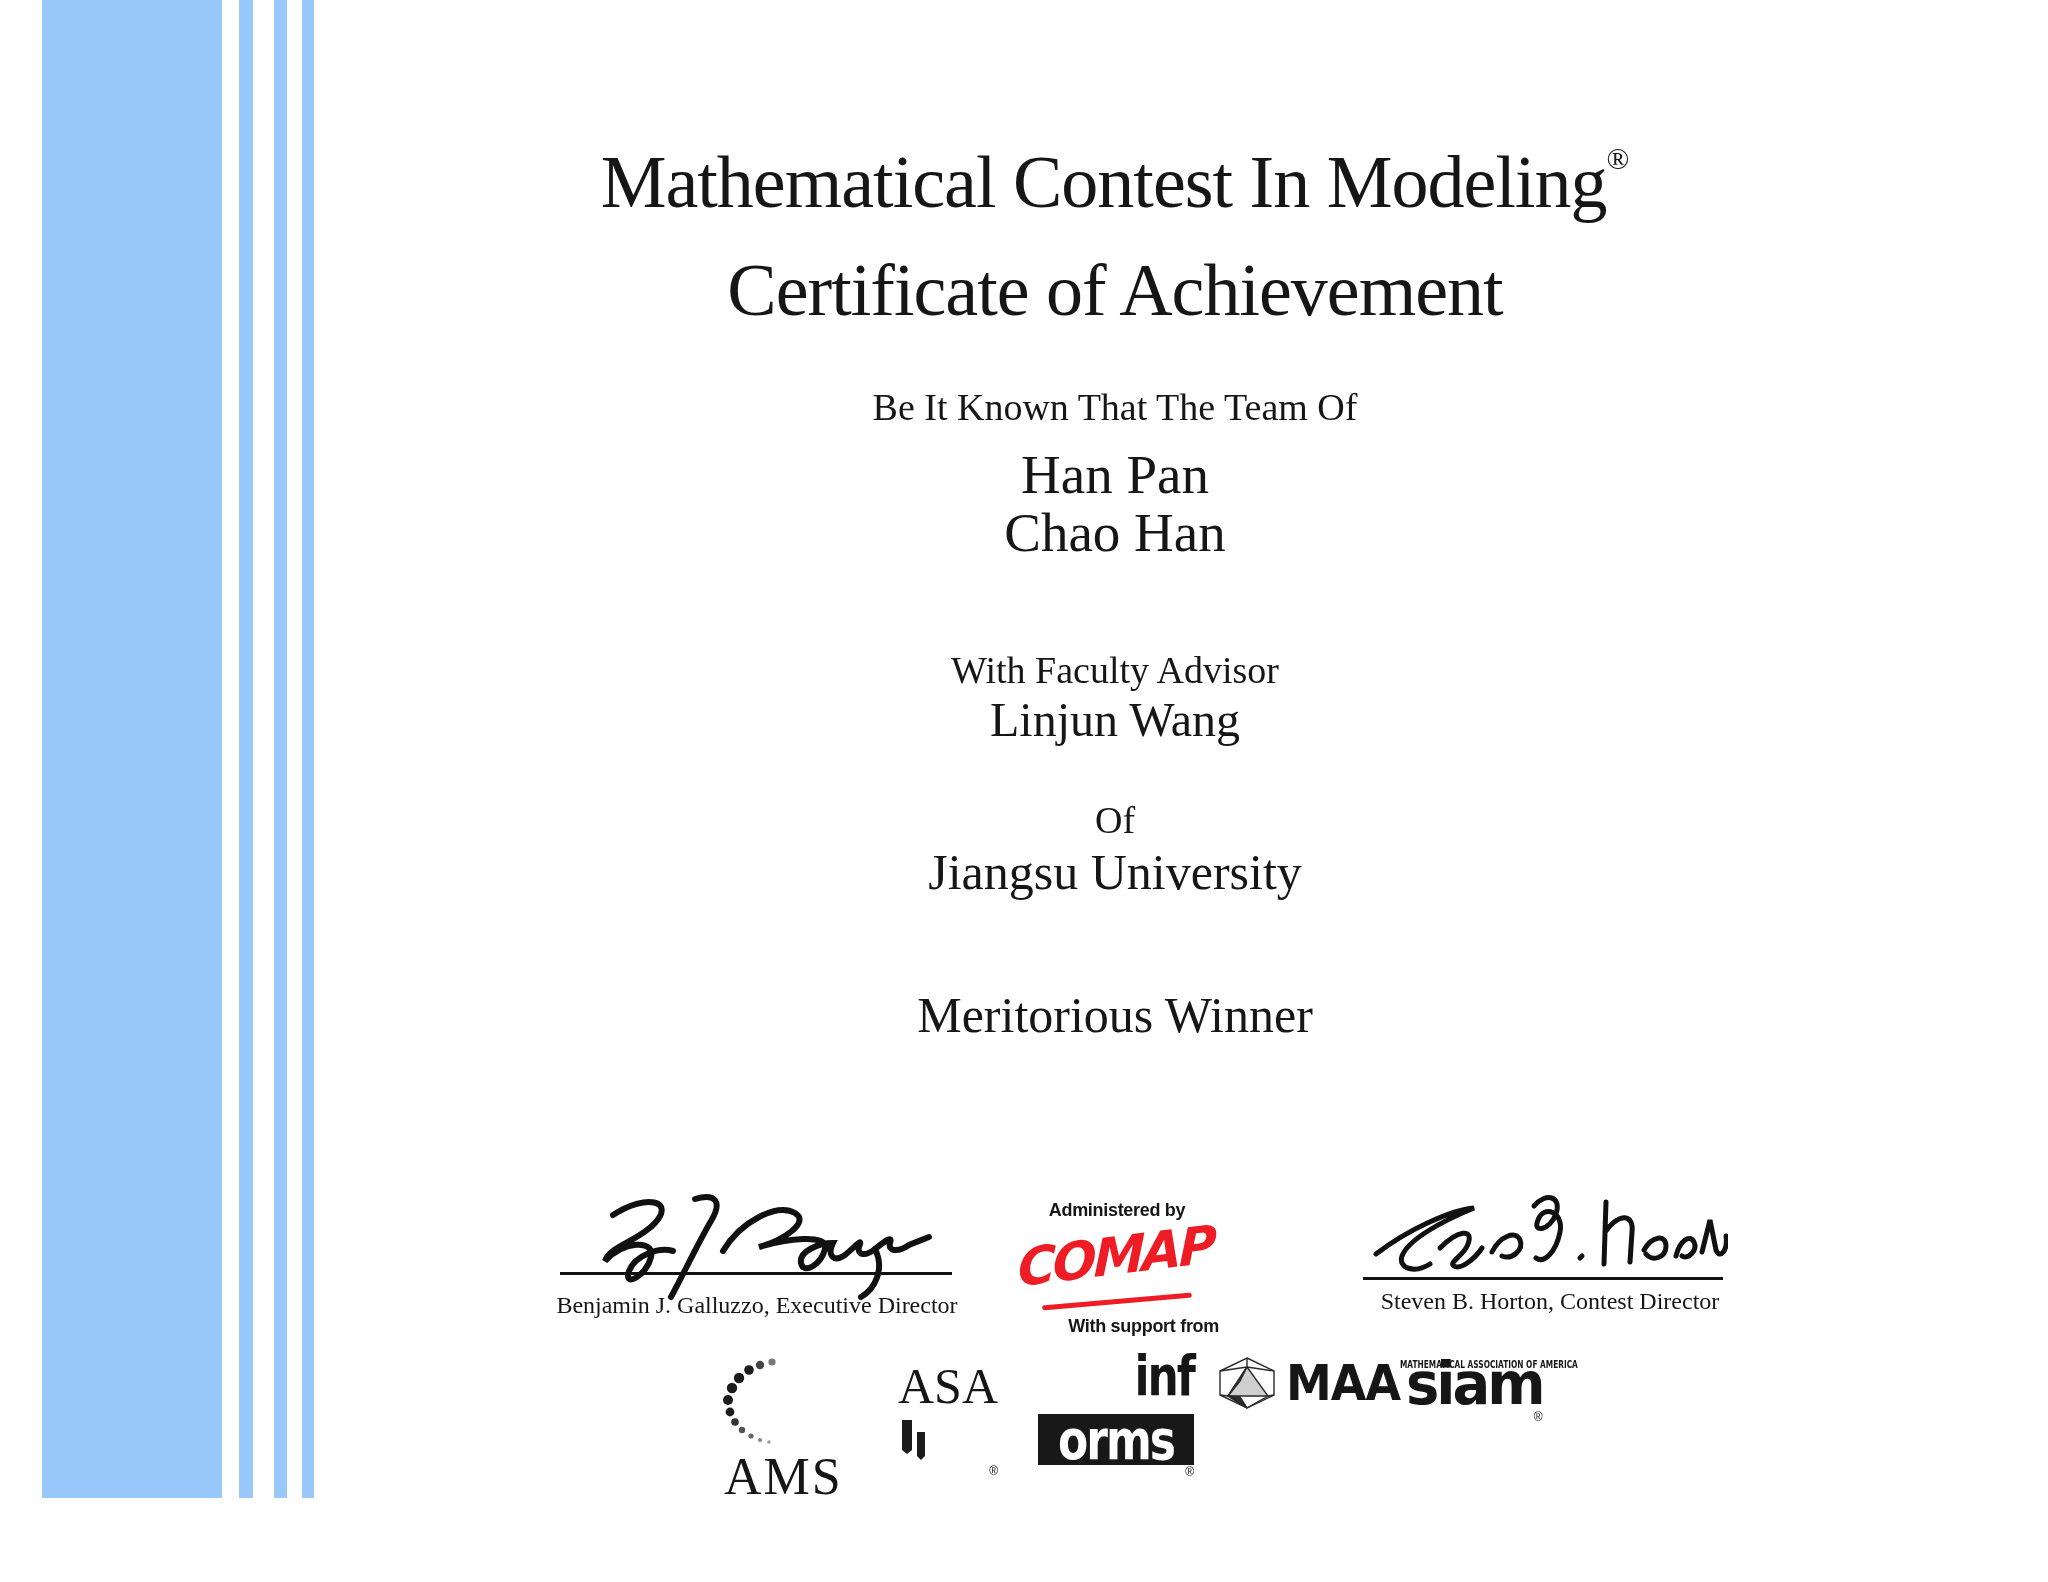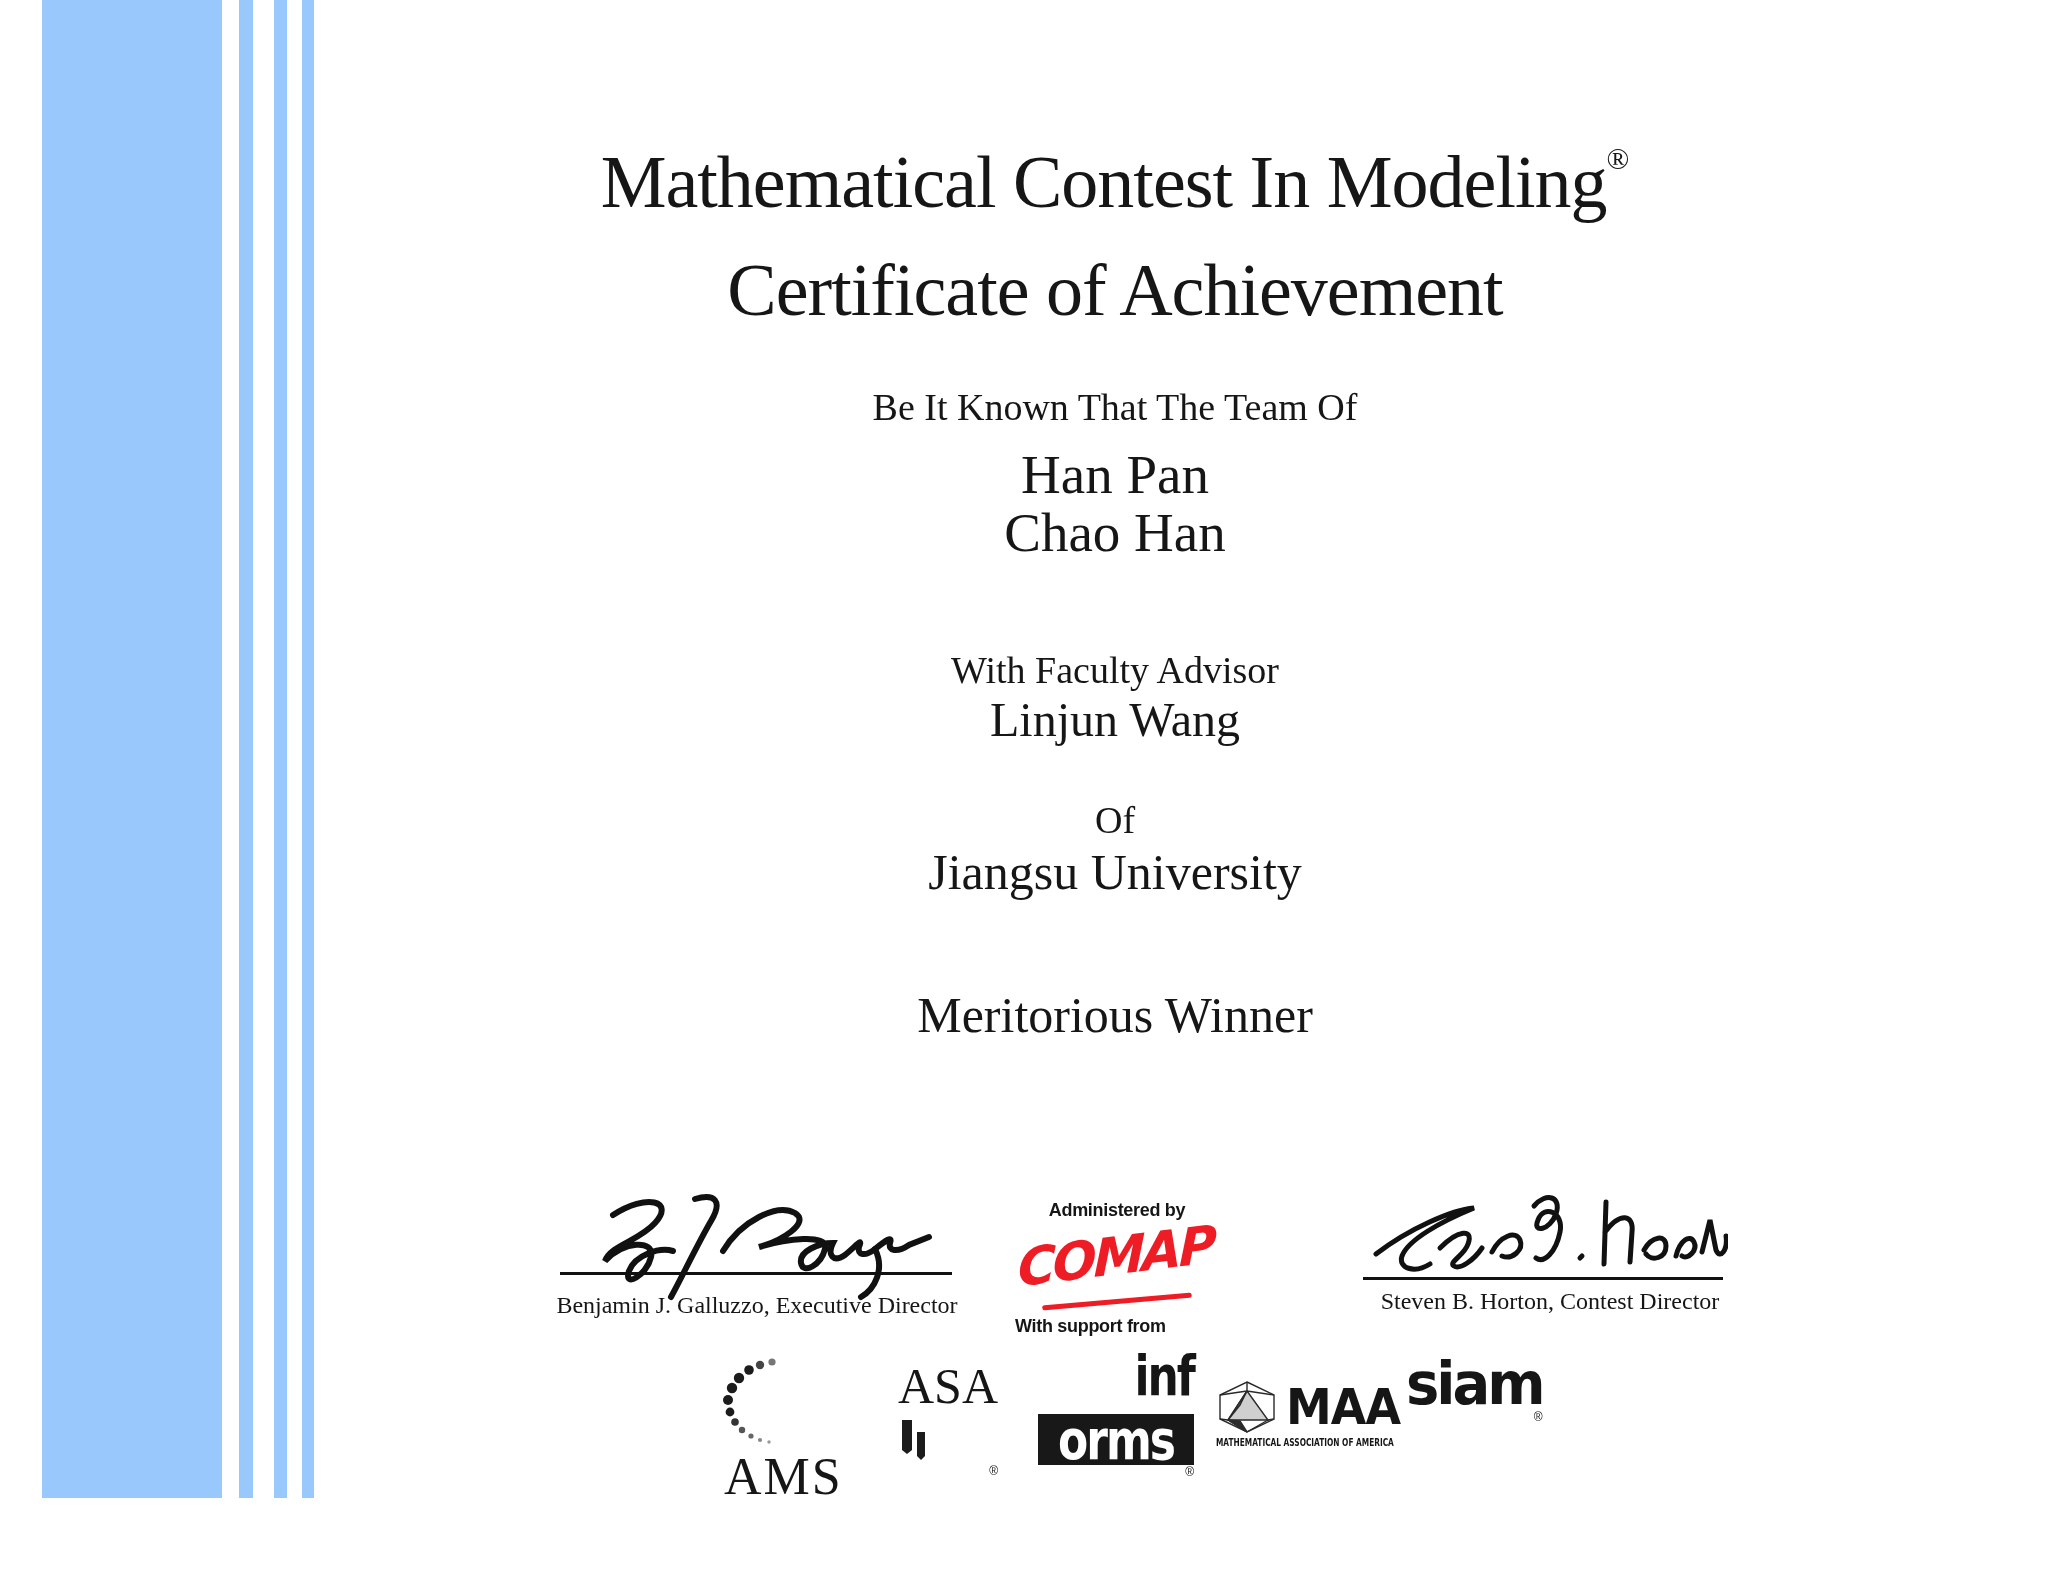--- a/index.html
+++ b/index.html
@@ -39,21 +39,21 @@
   .sig-line { position:absolute; height:3px; background:#111; }
   .sig-line-left  { left:560px;  top:1272px; width:392px; }
   .sig-line-right { left:1363px; top:1277px; width:360px; }
   .sig-caption { position:absolute; font-size:24px; text-align:center; white-space:nowrap; }
   .sig-caption-left  { left:537px;  top:1292px; width:440px; }
   .sig-caption-right { left:1330px; top:1288px; width:440px; }
 
   
   .sans-bold { font-family:"Liberation Sans", sans-serif; font-weight:bold; }
   .admin-label   { position:absolute; left:1015px; top:1200px; width:204px; text-align:center; font-size:18px; letter-spacing:-0.3px; }
-  .support-label { position:absolute; left:1015px; top:1316px; width:204px; text-align:left; font-size:18px; letter-spacing:-0.3px; }
+  .support-label { position:absolute; left:1015px; top:1316px; width:204px; text-align:right; font-size:18px; letter-spacing:-0.3px; }
   .comap { position:absolute; left:1016px; top:1226px; width:200px; text-align:center;
            font-family:"DejaVu Sans", sans-serif; font-style:italic; font-weight:bold;
            font-size:52px; color:#ee1c25; letter-spacing:-3px;
            transform:rotate(-7deg) skewX(-8deg); }
   .comap-swash { position:absolute; left:1042px; top:1299px; width:150px; height:5px;
                  background:#ee1c25; border-radius:3px; transform:rotate(-5deg); }
 
   
   .sponsor { position:absolute; display:flex;flex-direction:column; }
   .ams { left:722px; top:1356px; align-items:flex-start; }
@@ -62,21 +62,21 @@
   .asa-text { font-size:50px; line-height:52px; }
   .asa-mark { margin:8px 0 0 2px; }
   .reg-tiny { font-family:"Liberation Sans", sans-serif; font-size:12px; align-self:flex-end; }
   .informs { left:1038px; top:1360px; height:62px; align-items:flex-end; }
   .informs-prefix { font-family:"DejaVu Sans", sans-serif; font-weight:bold; font-size:44px;
                     letter-spacing:-2px; line-height:44px; transform:scaleY(1.25); transform-origin:bottom;
                     margin-bottom:10px; }
   .informs-box { background:#181818; height:62px; padding:0 20px; display:flex; align-items:center; }
   .informs-box span { font-family:"DejaVu Sans", sans-serif; font-weight:bold; font-size:44px;
                       letter-spacing:-2px; color:#ffffff; transform:scaleY(1.25); }
-  .maa { left:1216px; top:1356px; flex-direction:column;margin-top:24px; }
+  .maa { left:1216px; top:1356px; flex-direction:row; }
   .maa-top { display:flex; align-items:center; }
   .maa-text { font-family:"DejaVu Sans", sans-serif; font-weight:bold; font-size:46px;
               letter-spacing:-1px; margin-left:8px; transform:scaleY(1.08); }
   .maa-tagline { font-family:"DejaVu Sans", sans-serif; font-weight:bold; font-size:10px;
                  white-space:nowrap; transform:scaleX(0.74); transform-origin:left; margin-top:3px; letter-spacing:0px; }
   .siam { left:1406px; top:1358px; align-items:flex-end; }
   .siam-text { font-family:"DejaVu Sans", sans-serif; font-weight:bold; font-size:56px;
                letter-spacing:-3px; line-height:52px; transform:scaleY(1.05); }
 </style>
 </head>

